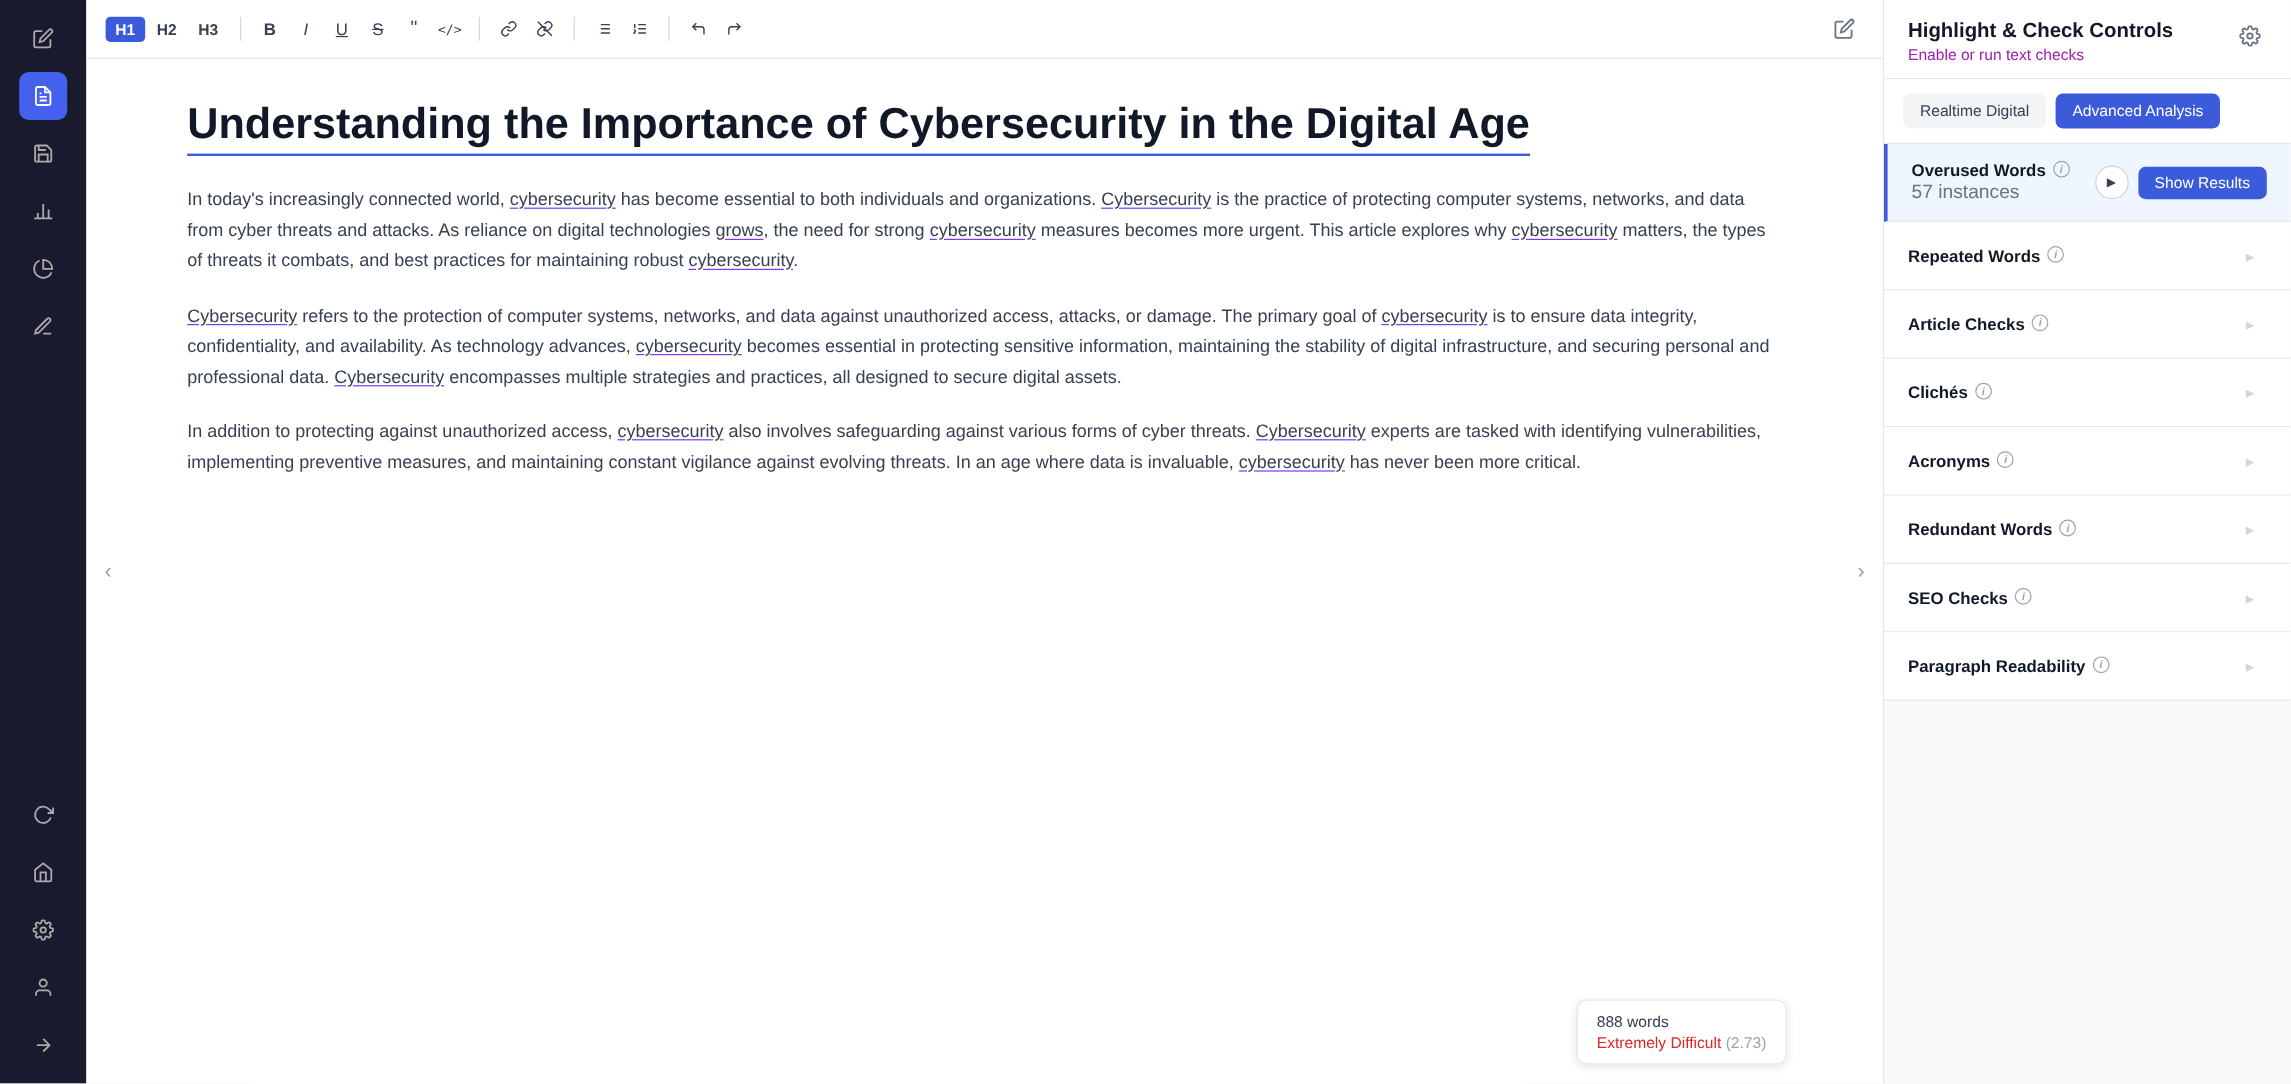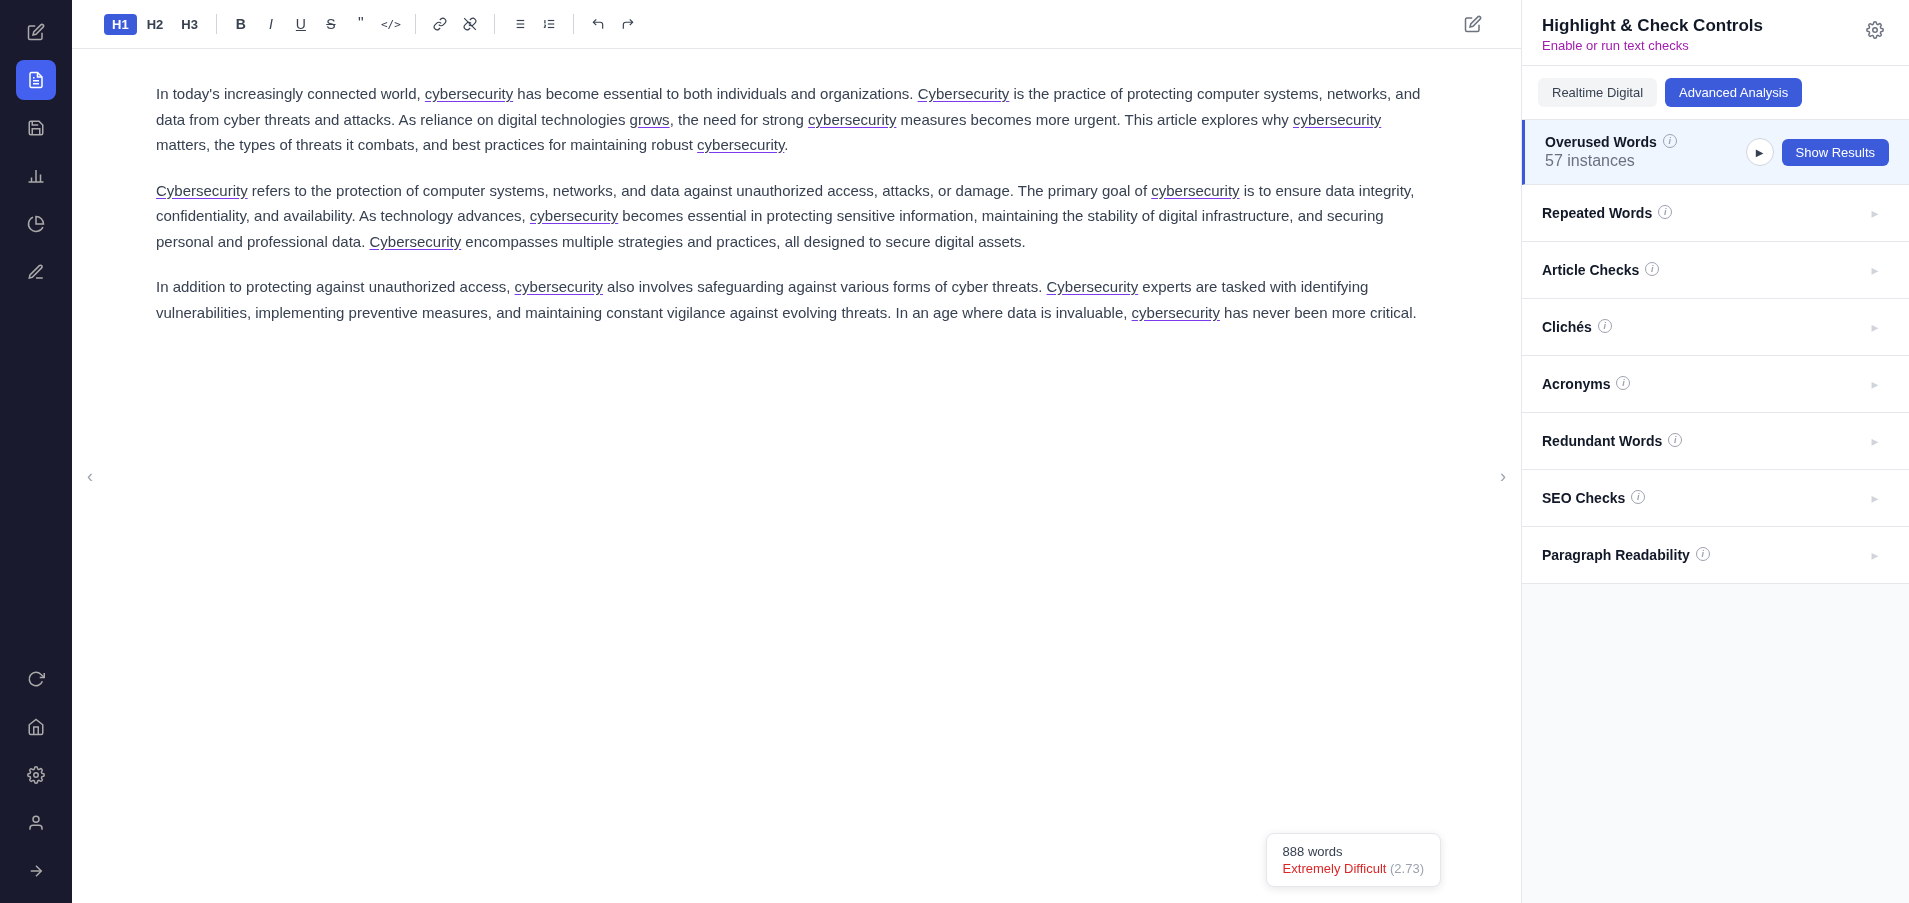--- a/index.html
+++ b/index.html
@@ -40,21 +40,21 @@
       display: flex;
       flex-direction: column;
       background: white;
       position: relative;
       overflow: hidden;
     }
 
     .toolbar {
       display: flex;
       align-items: center;
-      padding: 8px 32px;
+      padding: 8px 16px;
       border-bottom: 1px solid #e5e7eb;
       gap: 4px;
       background: white;
       position: relative;
     }
 
     .toolbar-group {
       display: flex;
       align-items: center;
       gap: 2px;
@@ -174,21 +174,21 @@
       border-radius: 8px;
       padding: 10px 16px;
       box-shadow: 0 2px 8px rgba(0,0,0,0.1);
     }
     .wordcount-bar .words { font-size: 13px; color: #374151; font-weight: 500; }
     .wordcount-bar .difficulty { font-size: 13px; color: #dc2626; font-weight: 500; margin-top: 2px; }
     .wordcount-bar .score { color: #9ca3af; }
 
     
     .right-panel {
-      width: 388px;
+      width: 340px;
       background: #f9fafb;
       border-left: 1px solid #e5e7eb;
       display: flex;
       flex-direction: column;
       flex-shrink: 0;
     }
 
     .panel-header {
       padding: 16px 20px 12px;
       border-bottom: 1px solid #e5e7eb;
@@ -496,20 +496,21 @@
       <svg width="18" height="18" viewBox="0 0 24 24" fill="none" stroke="currentColor" stroke-width="2">
           <path d="M11 4H4a2 2 0 0 0-2 2v14a2 2 0 0 0 2 2h14a2 2 0 0 0 2-2v-7"></path>
           <path d="M18.5 2.5a2.121 2.121 0 0 1 3 3L12 15l-4 1 1-4 9.5-9.5z"></path>
         </svg>
     </div>
   </div>
 
   <div class="editor-content-wrapper">
     <div class="nav-arrow">‹</div>
     <div class="editor-scroll">
+      <h1 class="editor-title">Understanding the Importance of Cybersecurity in the Digital Age</h1>
       <div class="editor-body">
         <p>In today's increasingly connected world, <span class="highlight-word">cybersecurity</span> has become essential to both individuals and organizations. <span class="highlight-word">Cybersecurity</span> is the practice of protecting computer systems, networks, and data from cyber threats and attacks. As reliance on digital technologies <span class="highlight-word">grows</span>, the need for strong <span class="highlight-word">cybersecurity</span> measures becomes more urgent. This article explores why <span class="highlight-word">cybersecurity</span> matters, the types of threats it combats, and best practices for maintaining robust <span class="highlight-word">cybersecurity</span>.</p>
         <p><span class="highlight-word">Cybersecurity</span> refers to the protection of computer systems, networks, and data against unauthorized access, attacks, or damage. The primary goal of <span class="highlight-word">cybersecurity</span> is to ensure data integrity, confidentiality, and availability. As technology advances, <span class="highlight-word">cybersecurity</span> becomes essential in protecting sensitive information, maintaining the stability of digital infrastructure, and securing personal and professional data. <span class="highlight-word">Cybersecurity</span> encompasses multiple strategies and practices, all designed to secure digital assets.</p>
         <p>In addition to protecting against unauthorized access, <span class="highlight-word">cybersecurity</span> also involves safeguarding against various forms of cyber threats. <span class="highlight-word">Cybersecurity</span> experts are tasked with identifying vulnerabilities, implementing preventive measures, and maintaining constant vigilance against evolving threats. In an age where data is invaluable, <span class="highlight-word">cybersecurity</span> has never been more critical.</p>
       </div>
     </div>
     <div class="nav-arrow">›</div>
 
     <div class="wordcount-bar">
       <div class="words">888 words</div>

